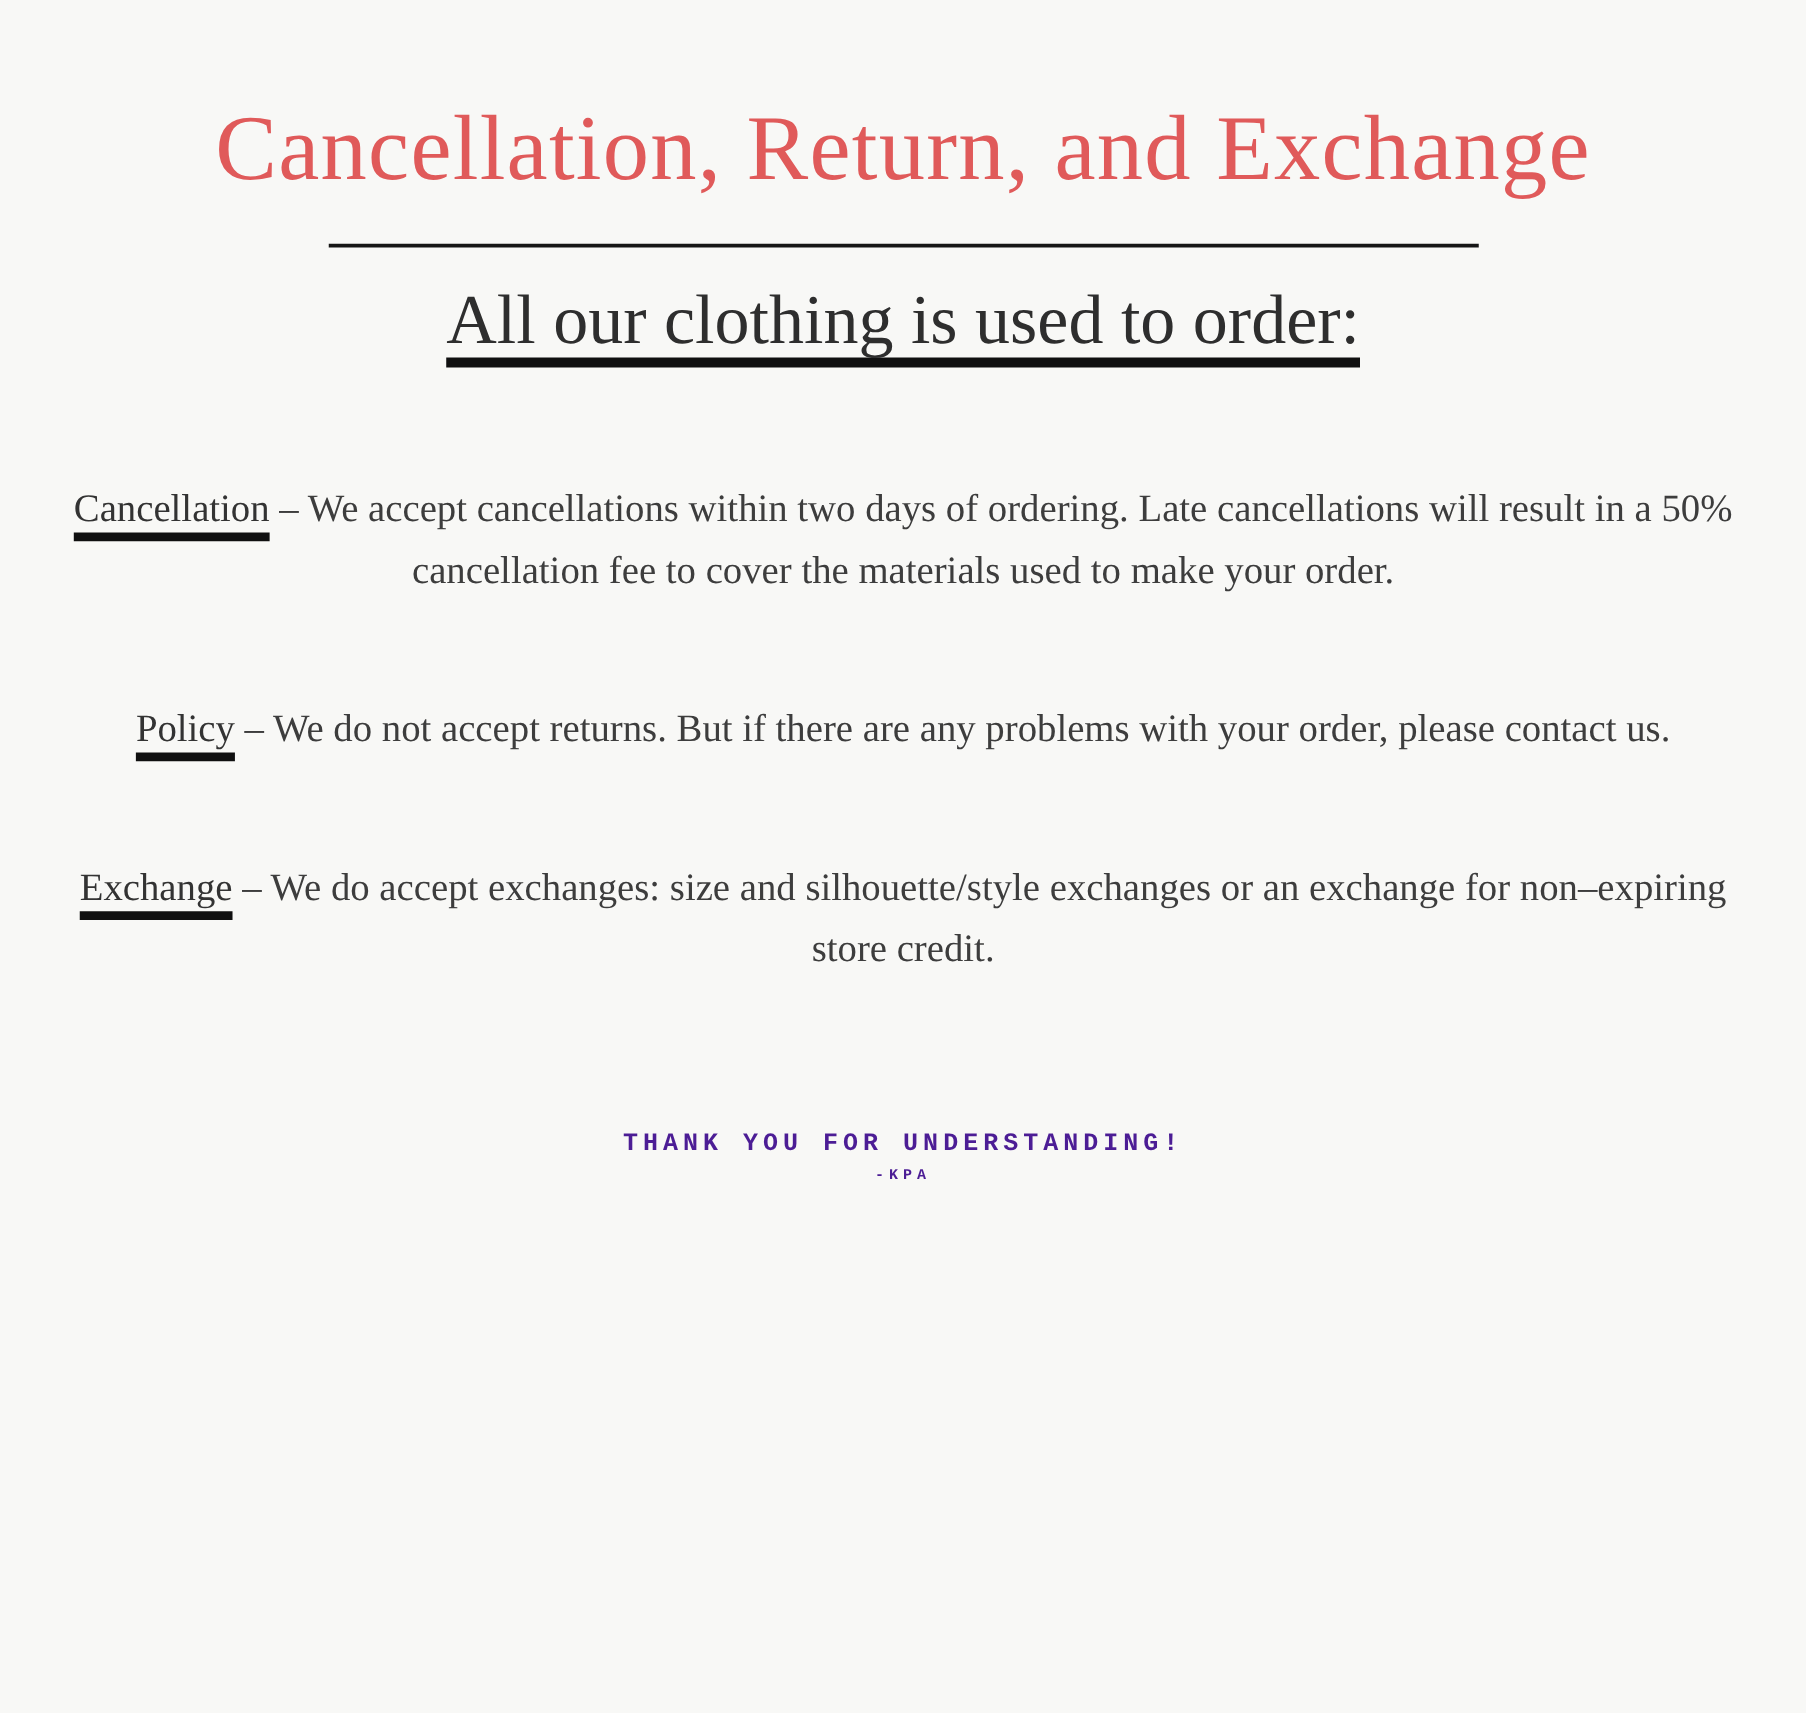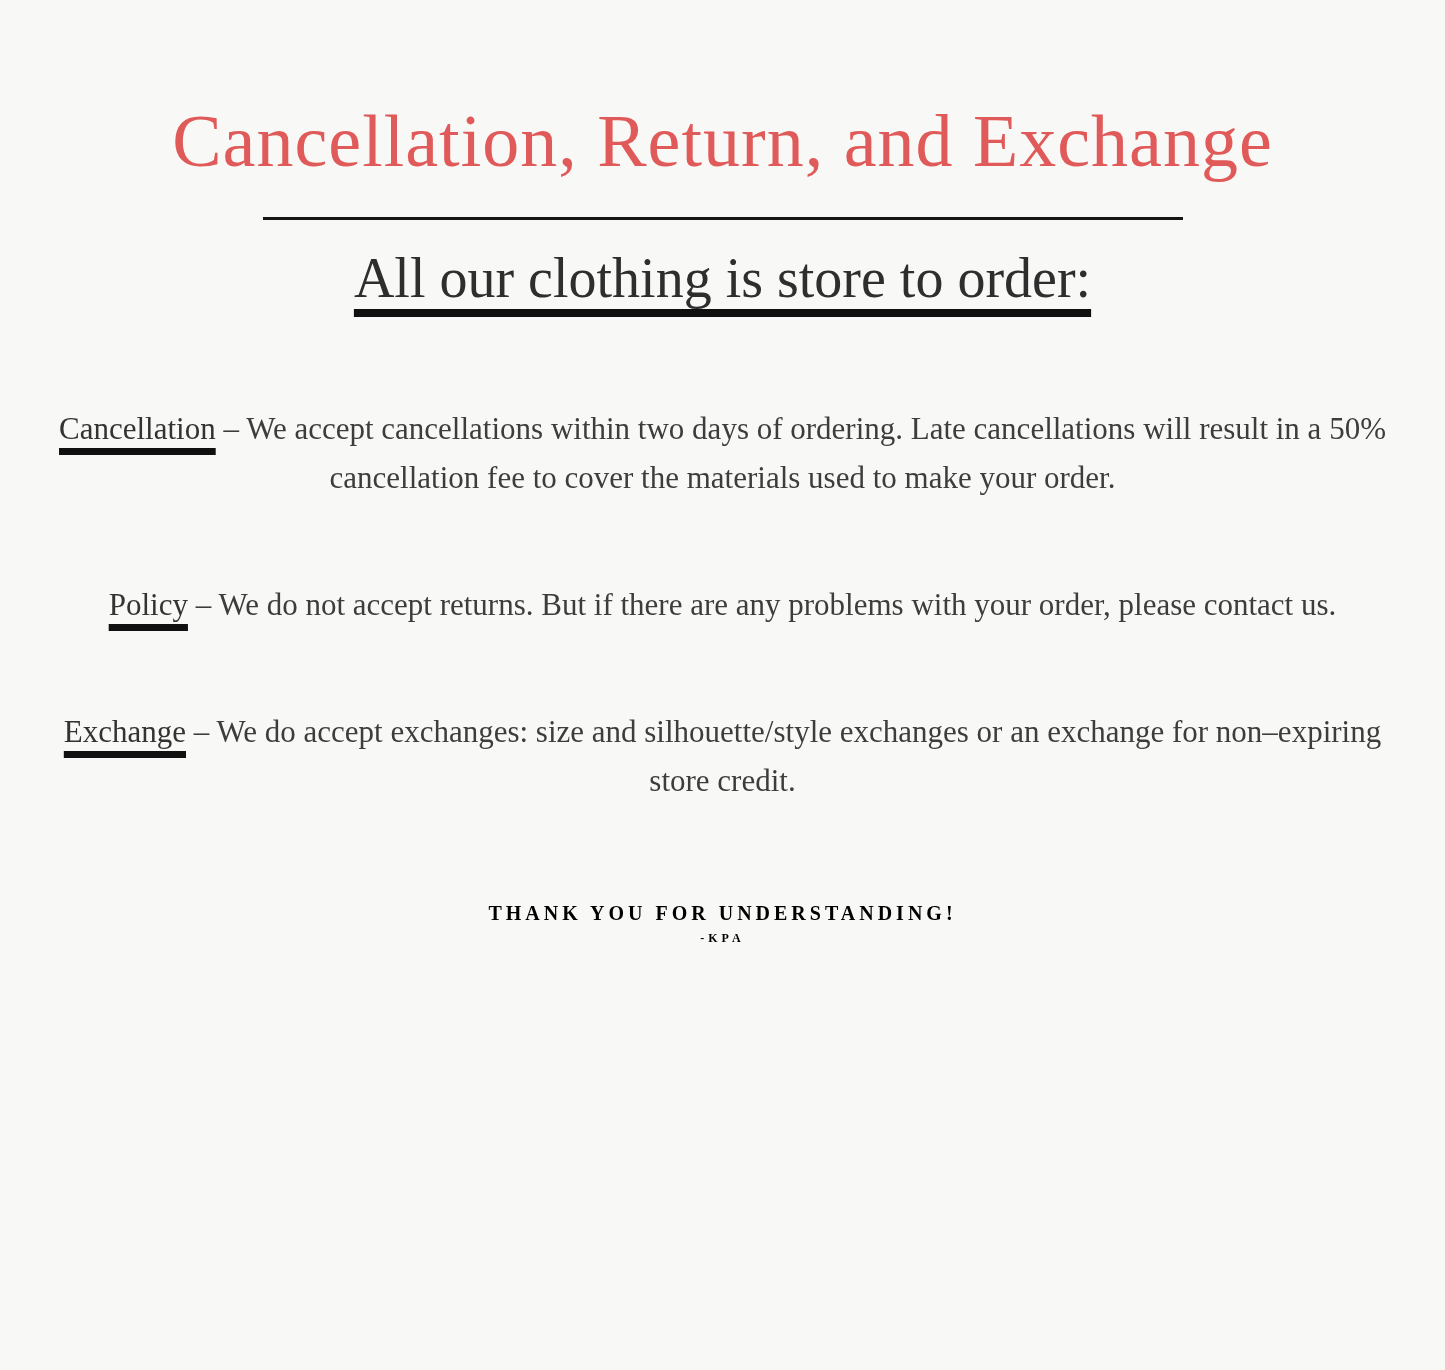--- a/index.html
+++ b/index.html
@@ -11,21 +11,21 @@
     height: 1370px;
     background: #f8f8f6;
     font-family: "Liberation Serif", serif;
     color: #3d3d3d;
     overflow: hidden;
   }
   .page {
     box-sizing: border-box;
     width: 1445px;
     height: 1370px;
-    padding: 88px 45px 40px 45px;
+    padding: 66px 45px 40px 45px;
     text-align: center;
   }
   .title {
     font-size: 74px;
     line-height: 1.45;
     font-weight: 400;
     color: #e05a5a;
     letter-spacing: 1px;
     margin: 0 auto;
   }
@@ -59,23 +59,23 @@
   }
   .lead {
     text-decoration: underline;
     text-decoration-thickness: 7px;
     text-decoration-color: #101010;
     text-underline-offset: 9px;
     text-decoration-skip-ink: auto;
     color: #333333;
   }
   .footer {
-    margin-top: 96px;
-    font-family: Liberation Serif, serif;
-    color: #000000;
+    margin-top: 120px;
+    font-family: Liberation Mono, monospace;
+    color: #4c1d95;
   }
   .footer-thanks {
     font-size: 20px;
     font-weight: 700;
     letter-spacing: 4px;
     margin: 0;
   }
   .footer-sign {
     font-size: 12px;
     font-weight: 700;
@@ -87,21 +87,21 @@
 <body>
 
 <div class="page">
 
   <h1 class="title">
     <span class="line">Cancellation, Return, and Exchange</span>
   </h1>
 
   <hr class="divider">
 
-  <h2 class="subtitle">All our clothing is store to order:</h2>
+  <h2 class="subtitle">All our clothing is used to order:</h2>
 
   <p class="policy-section"><span class="lead">Cancellation</span><span> – We accept cancellations within two days of ordering. Late cancellations will result in a 50% cancellation fee to cover the materials used to make your order.</span></p>
 
   <p class="policy-section"><span class="lead">Policy</span><span> – We do not accept returns. But if there are any problems with your order, please contact us.</span></p>
 
   <p class="policy-section"><span class="lead">Exchange</span><span> – We do accept exchanges: size and silhouette/style exchanges or an exchange for non–expiring store credit.</span></p>
 
   <div class="footer">
     <p class="footer-thanks">THANK YOU FOR UNDERSTANDING!</p>
     <p class="footer-sign">-KPA</p>

